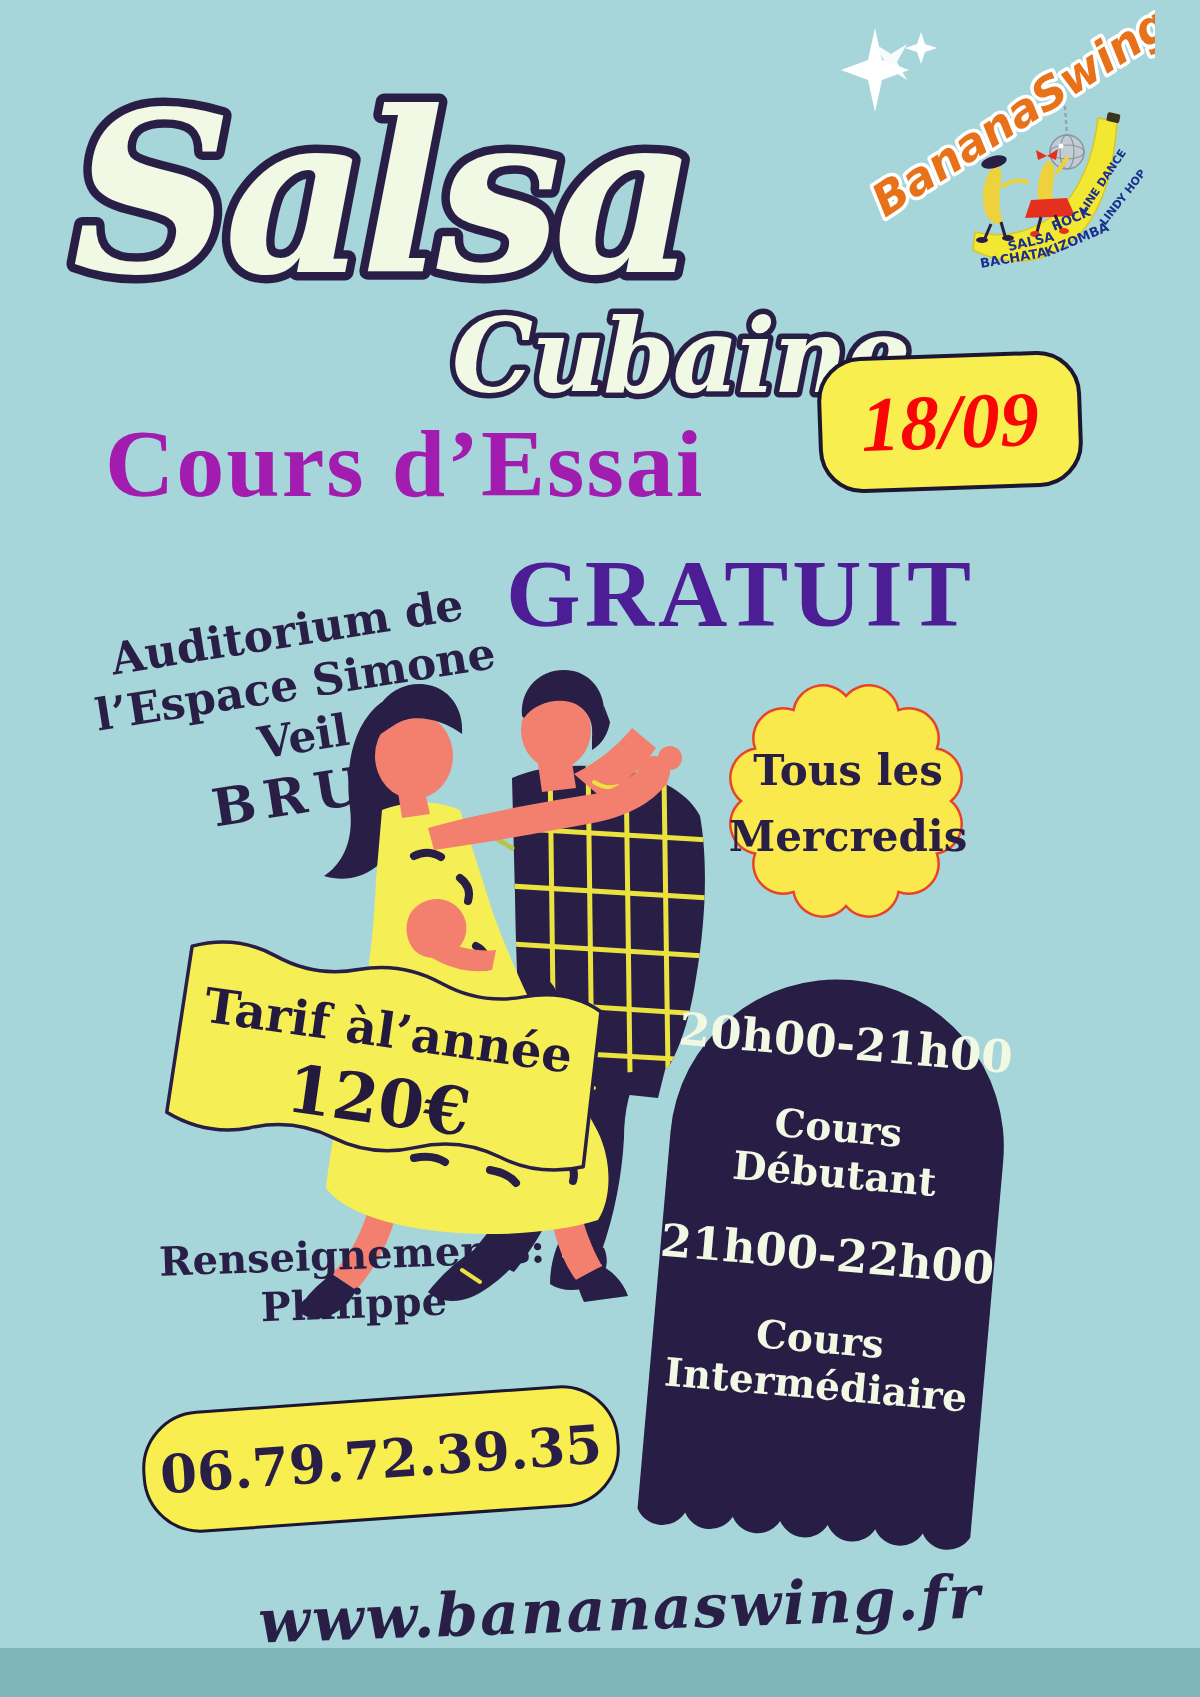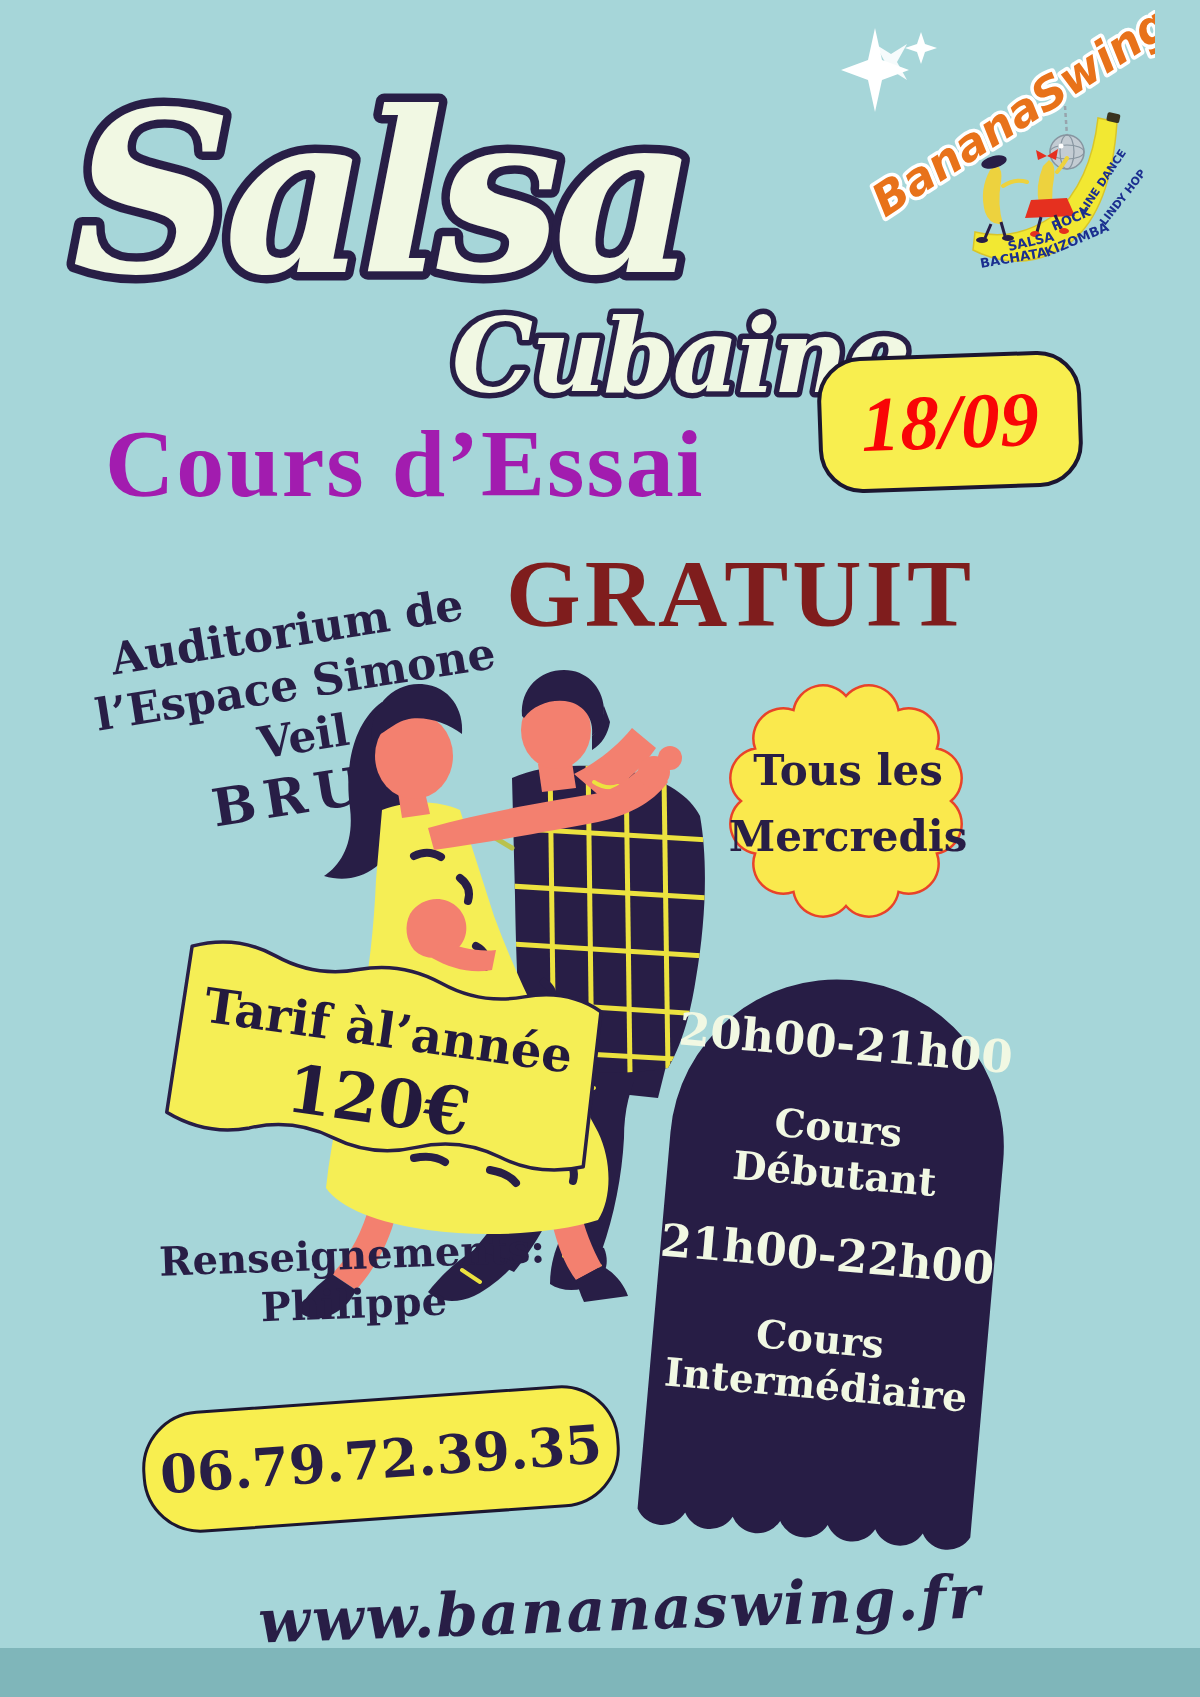--- a/index.html
+++ b/index.html
@@ -20,21 +20,21 @@
   .brand-text{font-family:"DejaVu Sans",sans-serif;font-style:italic;font-weight:bold;
               font-size:45px;fill:#e8721a;stroke:#ffffff;stroke-width:7px;
               stroke-linejoin:round;paint-order:stroke fill;}
   .dance-label{font-family:"DejaVu Sans",sans-serif;font-weight:bold;font-size:13px;fill:#1b2f8f;}
   .dance-label.small{font-size:11px;}
 
   
   .trial{left:105px;top:408px;font-family:"Liberation Serif",serif;font-weight:bold;
          font-size:96px;color:#a21caf;letter-spacing:2px;white-space:nowrap;}
   .free{left:506px;top:538px;font-family:"Liberation Serif",serif;font-weight:bold;
-        font-size:96px;color:#7f1d1d;letter-spacing:4px;white-space:nowrap;}
+        font-size:96px;color:#4c1d95;letter-spacing:4px;white-space:nowrap;}
   .date-badge{left:818px;top:354px;width:256px;height:128px;background:#f8ee4f;
               border:4px solid #1c1630;border-radius:44px;transform:rotate(-2deg);
               display:flex;align-items:center;justify-content:center;}
   .date-badge span{font-family:"Liberation Serif",serif;font-weight:bold;font-style:italic;
                    font-size:78px;color:#f90506;}
 
   
   .location{left:50px;top:604px;width:500px;transform:rotate(-9deg);text-align:center;
             color:#281e46;font-weight:bold;}
   .loc-line{font-size:44px;line-height:53px;}

